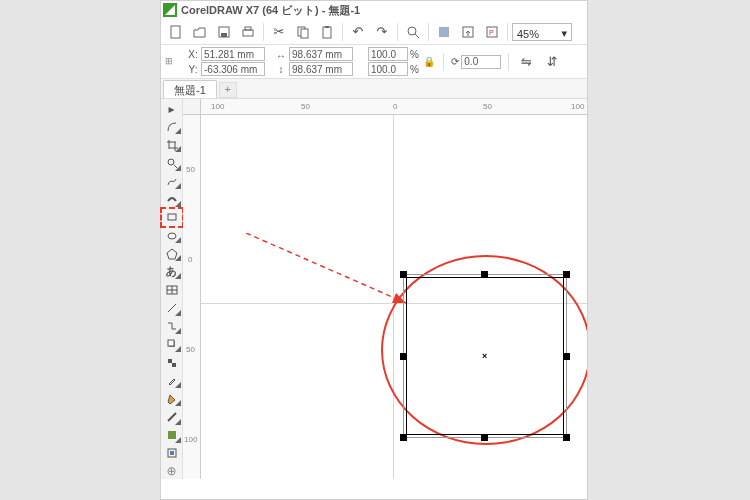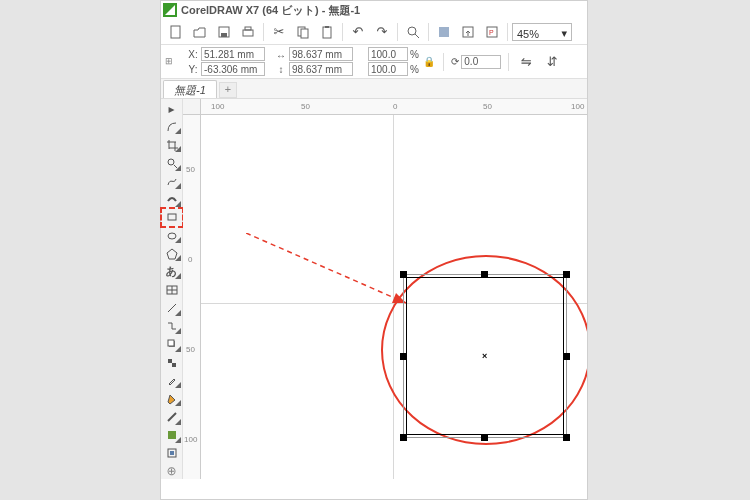--- a/index.html
+++ b/index.html
@@ -16,21 +16,21 @@
   .zoom { width: 60px; height: 18px; border: 1px solid #bbb; font-size: 11px; padding: 0 4px; display: flex; align-items: flex-end; justify-content: space-between; color: #333; }
   .propbar { height: 34px; display: flex; align-items: center; padding: 2px 4px; gap: 4px; border-bottom: 1px solid #e0e0e0; font-size: 10px; color: #555; }
   .propgroup { display: flex; flex-direction: column; gap: 1px; }
   .proprow { display: flex; align-items: center; gap: 2px; }
   .plabel { width: 12px; text-align: center; }
   .pinput { width: 64px; height: 14px; border: 1px solid #bbb; background: #fff; font-size: 10px; padding: 0 2px; display: flex; align-items: center; }
   .pinput.sm { width: 40px; }
   .icon-pos { width: 18px; font-size: 9px; line-height: 9px; color: #888; }
   .lock { width: 14px; height: 28px; display: flex; align-items: center; justify-content: center; color: #777; font-size: 10px; }
   .anglebox { display: flex; align-items: center; gap: 2px; border: 1px solid transparent; }
-  .tabs { height: 20px; background: #f5f5f5; border-bottom: 1px solid #ddd; display: flex; align-items: flex-end; padding-left: 2px; font-style: italic; }
+  .tabs { height: 20px; background: #f5f5f5; border-bottom: 1px solid #ddd; display: flex; align-items: flex-end; padding-left: 2px; }
   .tab { height: 18px; padding: 2px 10px; font-size: 11px; background: #fff; border: 1px solid #ccc; border-bottom: none; border-radius: 2px 2px 0 0; color: #444; }
   .addtab { width: 18px; height: 16px; border: 1px solid #ddd; background: #eee; text-align: center; font-size: 11px; color: #888; margin-left: 2px; }
   .workarea { position: relative; height: calc(100% - 18px - 20px - 26px - 34px - 20px); display: flex; }
   .toolbox { width: 22px; background: #f3f3f3; border-right: 1px solid #e0e0e0; display: flex; flex-direction: column; align-items: center; padding-top: 2px; gap: 3px; }
   .tool { width: 18px; height: 18px; display: flex; align-items: center; justify-content: center; font-size: 12px; color: #555; position: relative; cursor: pointer; }
   .tool.fly::after { content: ""; position: absolute; right: 0; bottom: 0; border: 3px solid transparent; border-right-color: #666; border-bottom-color: #666; }
   .tool.highlight { outline: 2px dashed #e63a2a; outline-offset: 1px; }
   .canvas-wrap { position: relative; flex: 1; background: #f0abfc; }
   .hruler { position: absolute; left: 18px; right: 0; top: 0; height: 16px; background: #f9f9f9; border-bottom: 1px solid #ccc; font-size: 8px; color: #777; }
   .vruler { position: absolute; left: 0; top: 16px; bottom: 0; width: 18px; background: #f9f9f9; border-right: 1px solid #ccc; font-size: 8px; color: #777; }

